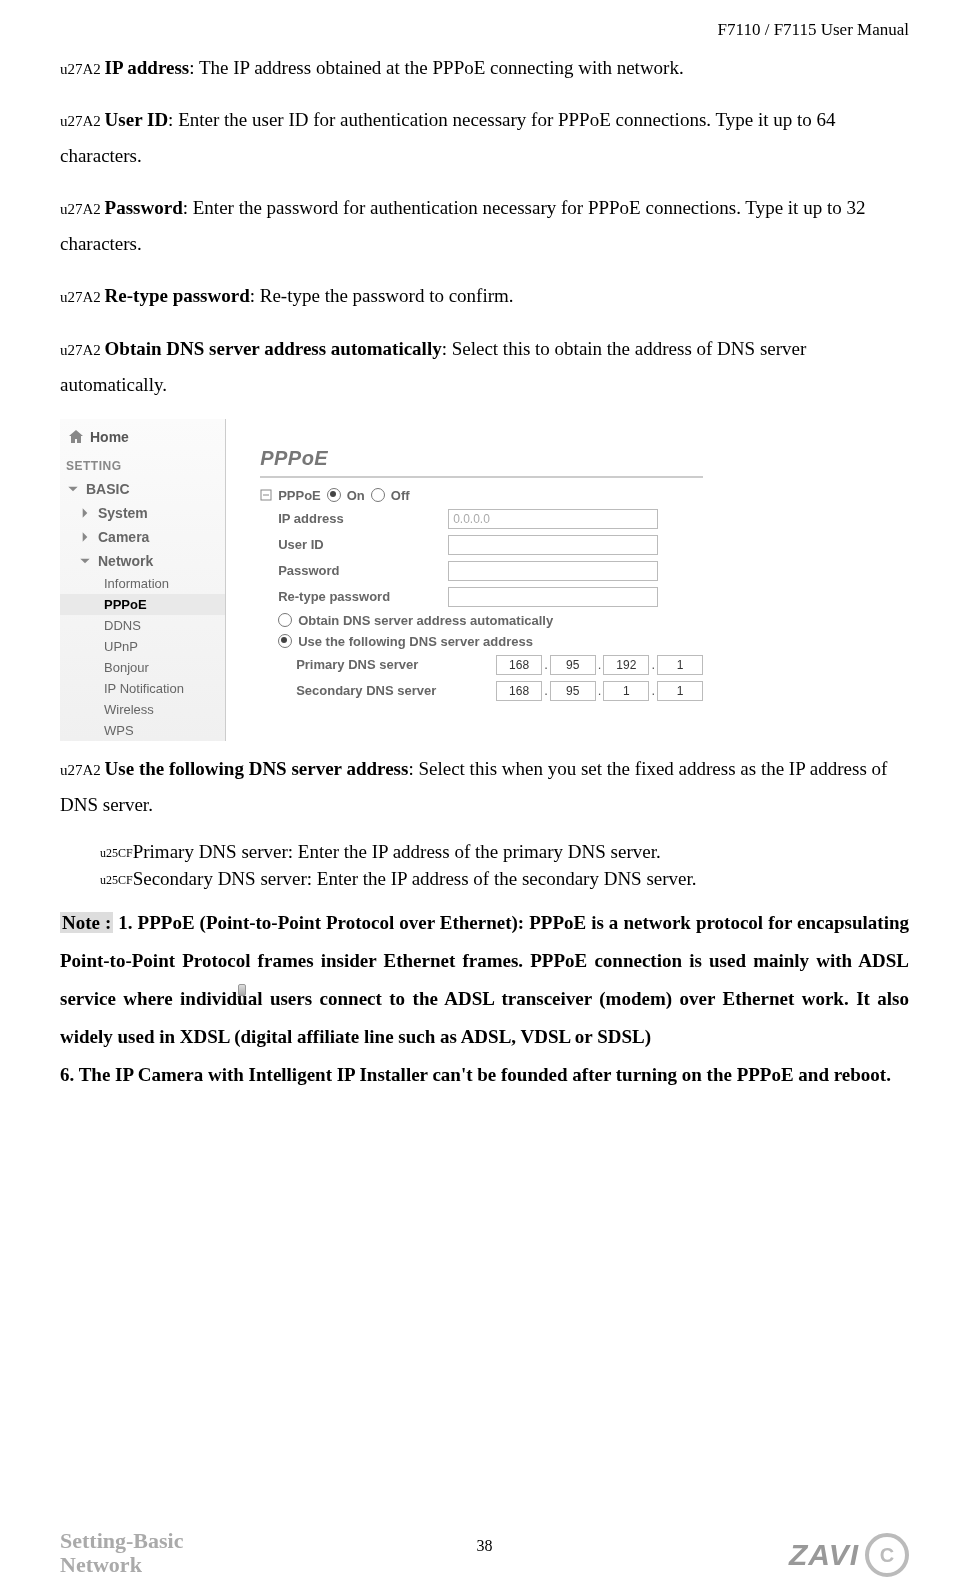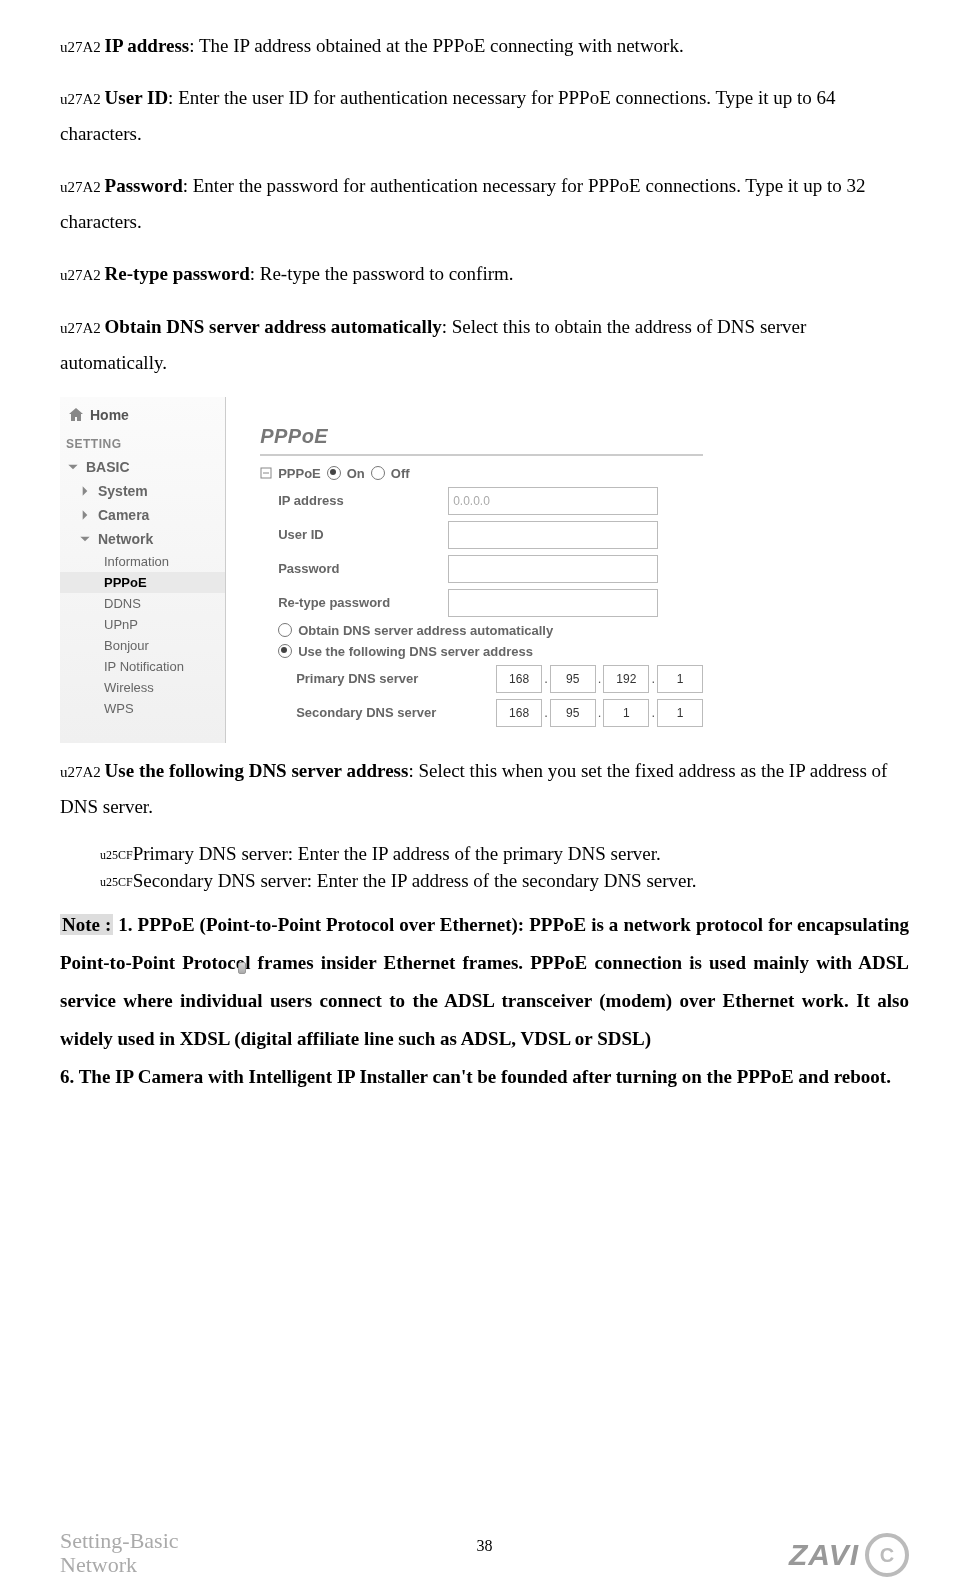--- a/index.html
+++ b/index.html
@@ -107,21 +107,21 @@
     margin-bottom: 4px;
   }
   .ui-hr { height:2px; border:0; border-bottom:2px solid #ccc; margin:0 0 10px 0; }
   .ui-row { display:flex; align-items:center; gap:6px; margin:6px 0; font-weight:bold; color:#666; font-size:13px;}
   .collapse-icon { width:12px;height:12px; }
   .form-row {
     display:flex; align-items:center; margin:6px 0;
   }
   .form-row .lbl { width:170px; font-weight:bold; color:#666; font-size:13px; padding-left:18px;}
   .txt {
-    width:210px; height:28px; border:1px solid #bbb; background:#fff;
+    width:210px; height:20px; border:1px solid #bbb; background:#fff;
     font-size:12px; color:#999; padding:0 4px; box-sizing:border-box;
   }
   .ip-box { width:46px; text-align:center; color:#333; }
   .dns-row .lbl { padding-left:36px; width:200px; }
   .btn {
     display:inline-block; min-width:60px; height:22px; line-height:20px;
     text-align:center; border:1px solid #888; border-radius:2px;
     background: linear-gradient(#fdfdfd,#e3e3e3);
     font-size:12px; color:#333; margin: 0 4px;
   }
@@ -134,34 +134,35 @@
     content:""; position:absolute; left:2px; top:2px; width:6px; height:6px;
     border-radius:50%; background:#444;
   }
   .dot { color:#555; padding:0 2px; }
   .footer {
     position:absolute; bottom:18px; left:0; right:0;
     display:flex; align-items:flex-end; justify-content:space-between;
     padding: 0 60px;
     box-sizing:border-box;
   }
-  .footer-left { color:#aaa; font-size:22px; font-weight:normal; line-height:1.1; font-family:"Times New Roman",serif;}
+  .footer-left { color:#aaa; font-size:22px; font-weight:bold; line-height:1.1; font-family:"Times New Roman",serif;}
   .footer-center { font-size:16px; color:#000; position:absolute; left:50%; transform:translateX(-50%); bottom:22px;}
   .logo { display:flex; align-items:center; gap:6px;justify-content:flex-end; }
   .logo-text { font-size:30px; font-weight:900; color:#999; font-family:Arial,sans-serif; letter-spacing:1px; font-style:italic;}
   .logo-mark {
     width:36px; height:36px; border:4px solid #bbb; border-radius:50%;
     display:flex; align-items:center; justify-content:center; color:#bbb; font-weight:900;
     font-size:20px; font-family:Arial,sans-serif;
   }
 </style>
 </head>
 <body>
 
 <div class="page">
+  <div class="header-right">F7110 / F7115 User Manual</div>
 
   <div class="para">
     <span class="arrow"></span><span class="bold">IP address</span><span>: The IP address obtained at the PPPoE connecting with network.</span>
   </div>
 
   <div class="para">
     <span class="arrow"></span><span class="bold">User ID</span><span>: Enter the user ID for authentication necessary for PPPoE connections. Type it up to 64 characters.</span>
   </div>
 
   <div class="para">

